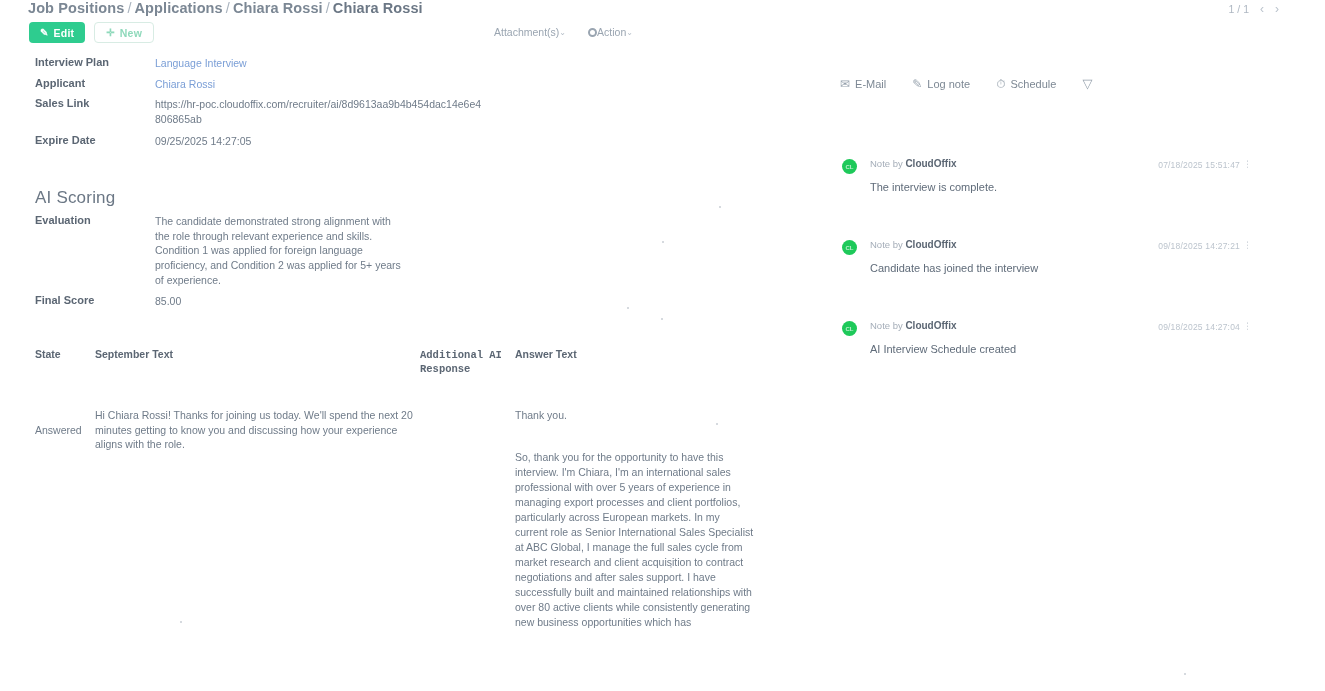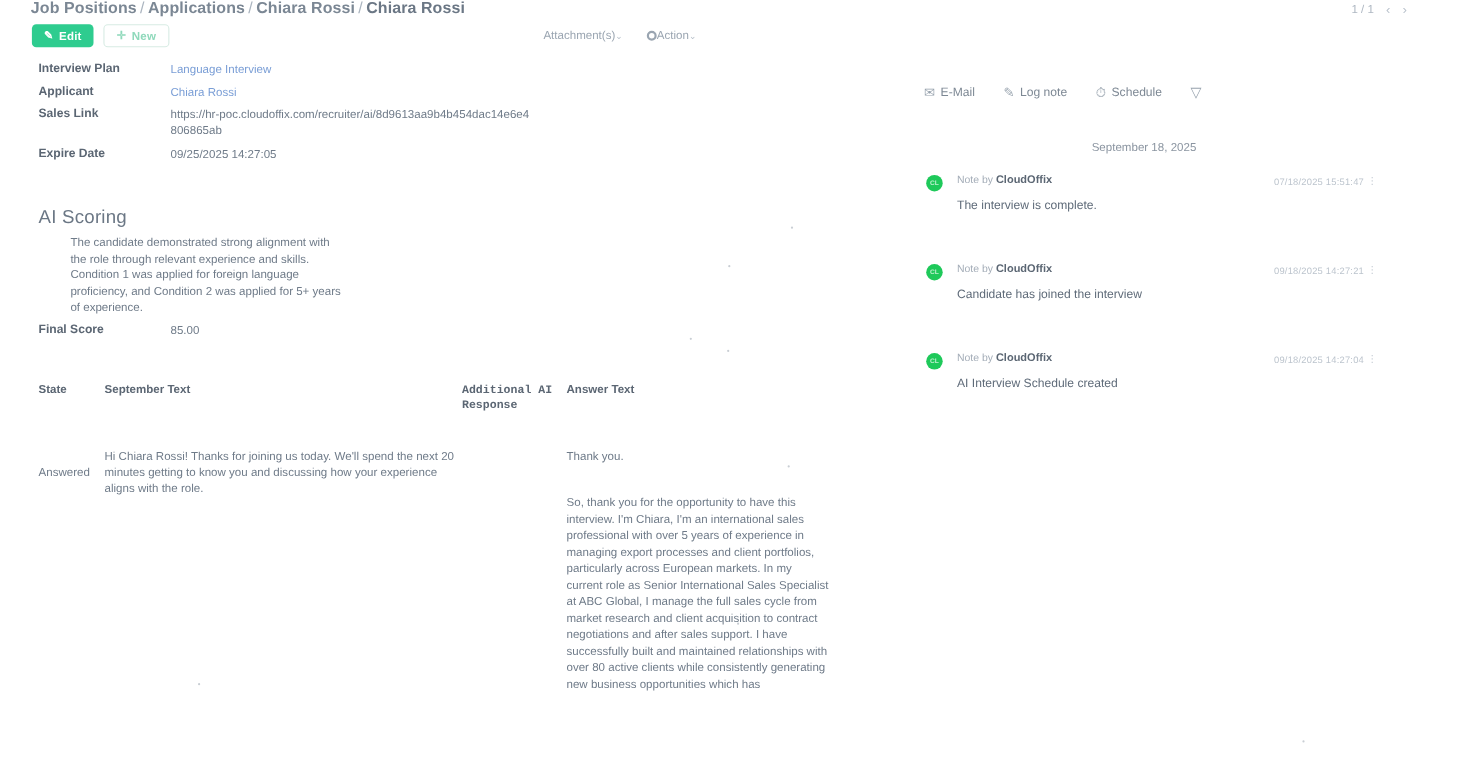--- a/index.html
+++ b/index.html
@@ -58,21 +58,21 @@
   .fval.link { color: #7a9ed6; }
   .fval.url  { color: #6f7b89; width: 330px; word-break: break-all; }
 
   
   .section-title {
     position: absolute; left: 35px; top: 188px;
     font-size: 17px; color: #6b7785; letter-spacing: .2px;
   }
   .scoring { position: absolute; left: 35px; top: 214px; width: 480px; }
   .scoring .frow { margin-bottom: 0; }
-  .eval-text { width: 250px; font-size: 10.5px; color: #6f7b89; line-height: 14.7px; margin-left: 29px; }
+  .eval-text { width: 250px; font-size: 10.5px; color: #6f7b89; line-height: 14.7px; }
   .score-row { position: absolute; left: 35px; top: 294px; display: flex; }
 
   
   .qtable { position: absolute; left: 35px; top: 348px; width: 760px; }
   .qhead { display: flex; font-size: 10.5px; font-weight: bold; color: #5b6673; }
   .col-state  { width: 60px;  flex: none; }
   .col-q      { width: 325px; flex: none; }
   .col-ai     { width: 95px;  flex: none; font-family: Liberation Mono, monospace; }
   .col-ans    { width: 240px; flex: none; }
   .qhead .col-ai { line-height: 14px; }
@@ -171,20 +171,21 @@
     </div>
     <div class="frow" style="margin-top:8px">
       <div class="flabel">Expire Date</div>
       <div class="fval">09/25/2025 14:27:05</div>
     </div>
   </div>
 
   <div class="section-title">AI Scoring</div>
   <div class="scoring">
     <div class="frow">
+      <div class="flabel">Evaluation</div>
       <div class="eval-text">The candidate demonstrated strong alignment with the role through relevant experience and skills. Condition 1 was applied for foreign language proficiency, and Condition 2 was applied for 5+ years of experience.</div>
     </div>
   </div>
   <div class="score-row">
     <div class="flabel">Final Score</div>
     <div class="fval">85.00</div>
   </div>
 
   <div class="qtable">
     <div class="qhead">
@@ -216,21 +217,20 @@
       <span class="gl">✎</span>
       <span>Log note</span>
     </div>
     <div class="item">
       <span class="gl">⏱</span>
       <span>Schedule</span>
     </div>
     <div class="funnel">▽</div>
   </div>
 
-  <div class="datehdr">September 18, 2025</div>
 
   <div class="log">
     <div class="logitem">
       <div class="avatar">CL</div>
       <div class="loghead">
         <span>Note by</span>
         <b>CloudOffix</b>
       </div>
       <div class="logtime">07/18/2025 15:51:47</div>
       <div class="logmenu">⋮</div>

